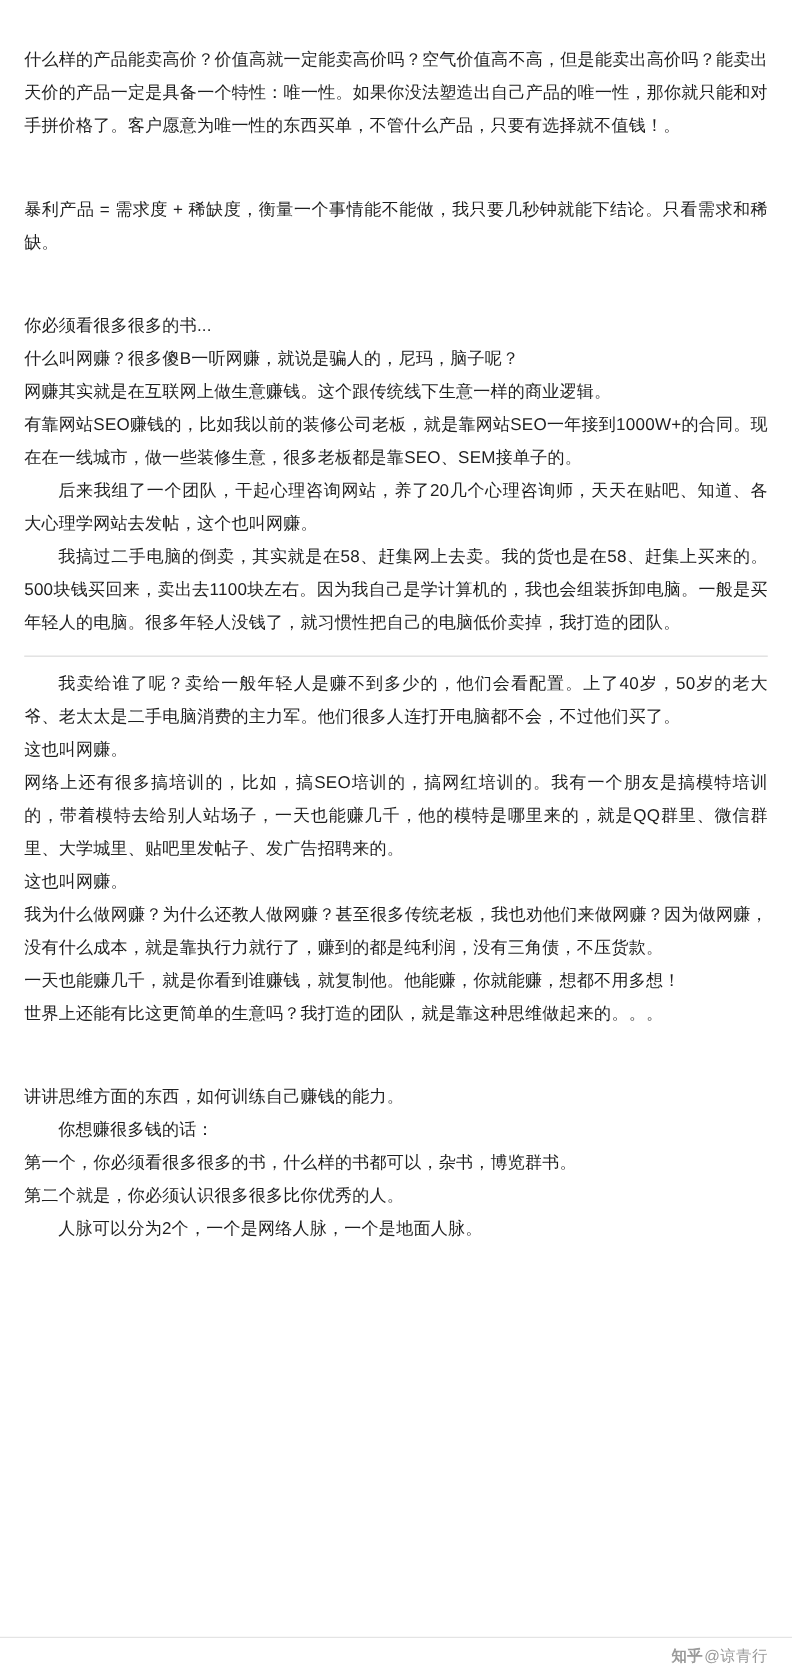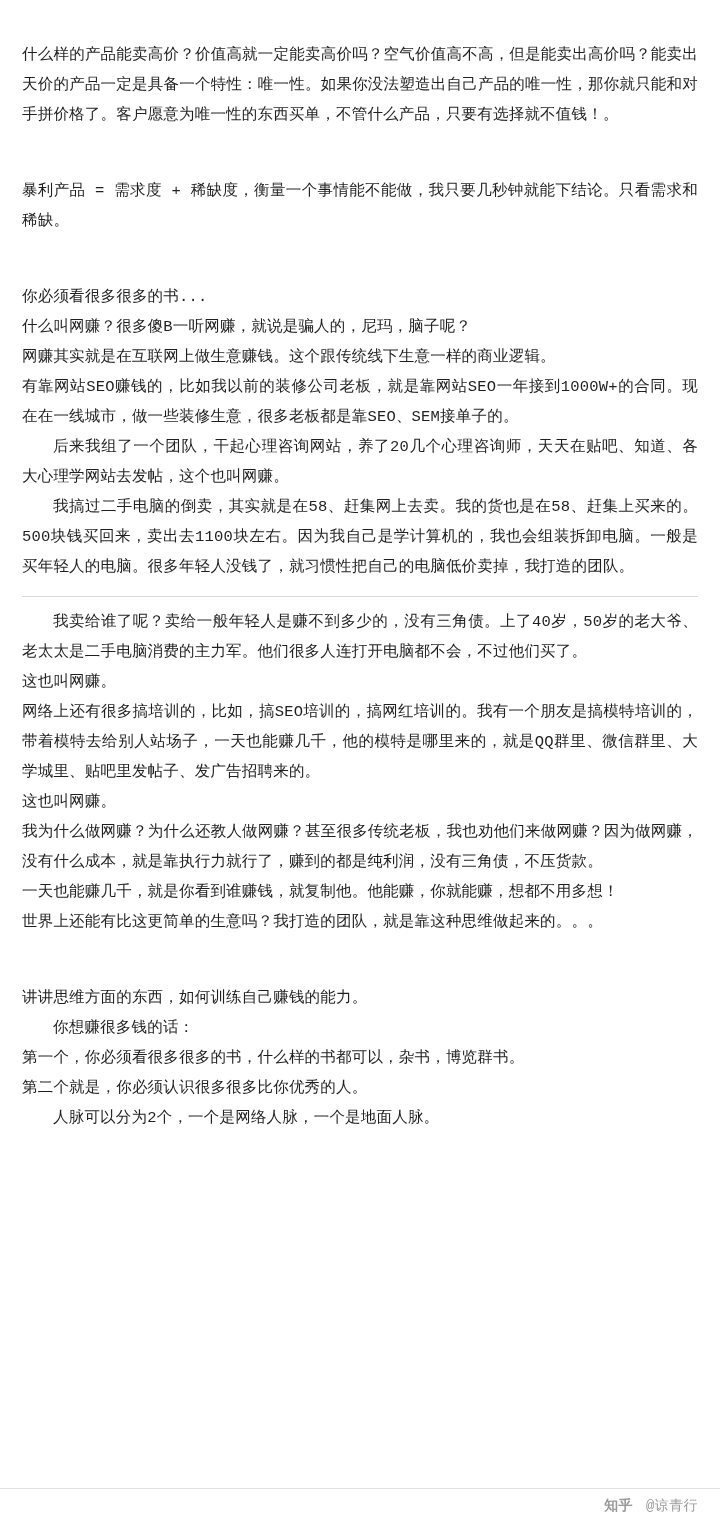--- a/index.html
+++ b/index.html
@@ -14,21 +14,20 @@
     font-family: "Liberation Sans", "DejaVu Sans", sans-serif;
     color: #1a1a1a;
     overflow: hidden;
   }
   #page {
     position: relative;
     width: 720px;
     height: 1525px;
     box-sizing: border-box;
     padding: 40px 22px 0 22px;
-    font-family: Liberation Mono, monospace;
   }
   .para {
     font-size: 15.5px;
     line-height: 30px;
     color: #1f1f1f;
     margin: 0;
     letter-spacing: 0.2px;
     text-align: justify;
   }
   .indent {
@@ -44,21 +43,21 @@
   }
   .watermark {
     position: absolute;
     right: 22px;
     bottom: 10px;
     font-size: 14px;
     color: #9a9a9a;
     letter-spacing: 0.4px;
     display: flex;
     align-items: center;
-    gap: 13px;
+    gap: 1px;
   }
   .wm-logo {
     font-weight: bold;
     color: #9a9a9a;
     font-size: 14px;
   }
   .bottom-rule {
     position: absolute;
     left: 0;
     right: 0;
@@ -80,21 +79,21 @@
 
   <p class="para block">你必须看很多很多的书...</p>
   <p class="para block">什么叫网赚？很多傻B一听网赚，就说是骗人的，尼玛，脑子呢？</p>
   <p class="para block">网赚其实就是在互联网上做生意赚钱。这个跟传统线下生意一样的商业逻辑。</p>
   <p class="para block">有靠网站SEO赚钱的，比如我以前的装修公司老板，就是靠网站SEO一年接到1000W+的合同。现在在一线城市，做一些装修生意，很多老板都是靠SEO、SEM接单子的。</p>
   <p class="para block indent">后来我组了一个团队，干起心理咨询网站，养了20几个心理咨询师，天天在贴吧、知道、各大心理学网站去发帖，这个也叫网赚。</p>
   <p class="para block indent">我搞过二手电脑的倒卖，其实就是在58、赶集网上去卖。我的货也是在58、赶集上买来的。500块钱买回来，卖出去1100块左右。因为我自己是学计算机的，我也会组装拆卸电脑。一般是买年轻人的电脑。很多年轻人没钱了，就习惯性把自己的电脑低价卖掉，我打造的团队。</p>
 
   <div class="divider"></div>
 
-  <p class="para block indent">我卖给谁了呢？卖给一般年轻人是赚不到多少的，没有三角债。上了40岁，50岁的老大爷、老太太是二手电脑消费的主力军。他们很多人连打开电脑都不会，不过他们买了。</p>
+  <p class="para block indent">我卖给谁了呢？卖给一般年轻人是赚不到多少的，他们会看配置。上了40岁，50岁的老大爷、老太太是二手电脑消费的主力军。他们很多人连打开电脑都不会，不过他们买了。</p>
   <p class="para block">这也叫网赚。</p>
   <p class="para block">网络上还有很多搞培训的，比如，搞SEO培训的，搞网红培训的。我有一个朋友是搞模特培训的，带着模特去给别人站场子，一天也能赚几千，他的模特是哪里来的，就是QQ群里、微信群里、大学城里、贴吧里发帖子、发广告招聘来的。</p>
   <p class="para block">这也叫网赚。</p>
   <p class="para block">我为什么做网赚？为什么还教人做网赚？甚至很多传统老板，我也劝他们来做网赚？因为做网赚，没有什么成本，就是靠执行力就行了，赚到的都是纯利润，没有三角债，不压货款。</p>
   <p class="para block">一天也能赚几千，就是你看到谁赚钱，就复制他。他能赚，你就能赚，想都不用多想！</p>
   <p class="para block">世界上还能有比这更简单的生意吗？我打造的团队，就是靠这种思维做起来的。。。</p>
 
   <div class="gap-lg"></div>
 
   <p class="para block">讲讲思维方面的东西，如何训练自己赚钱的能力。</p>

